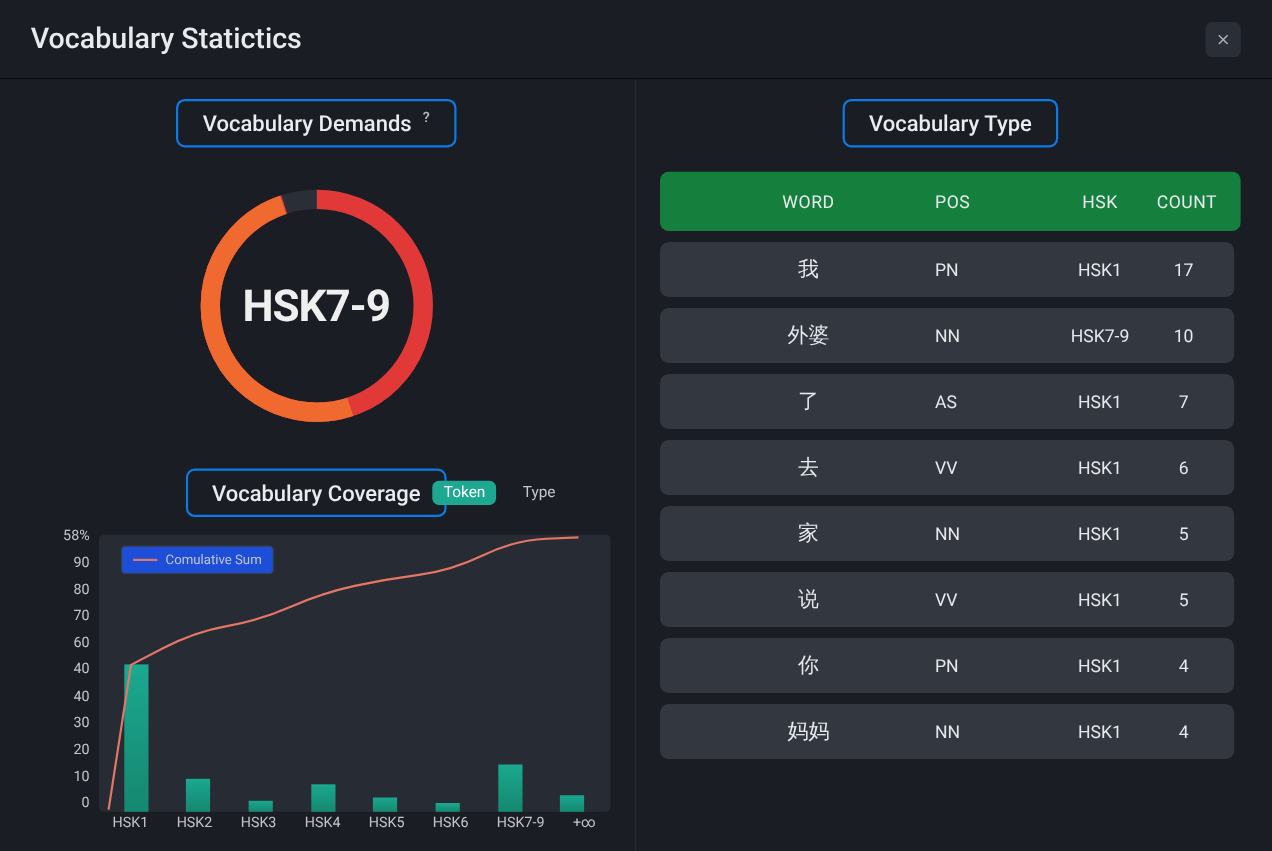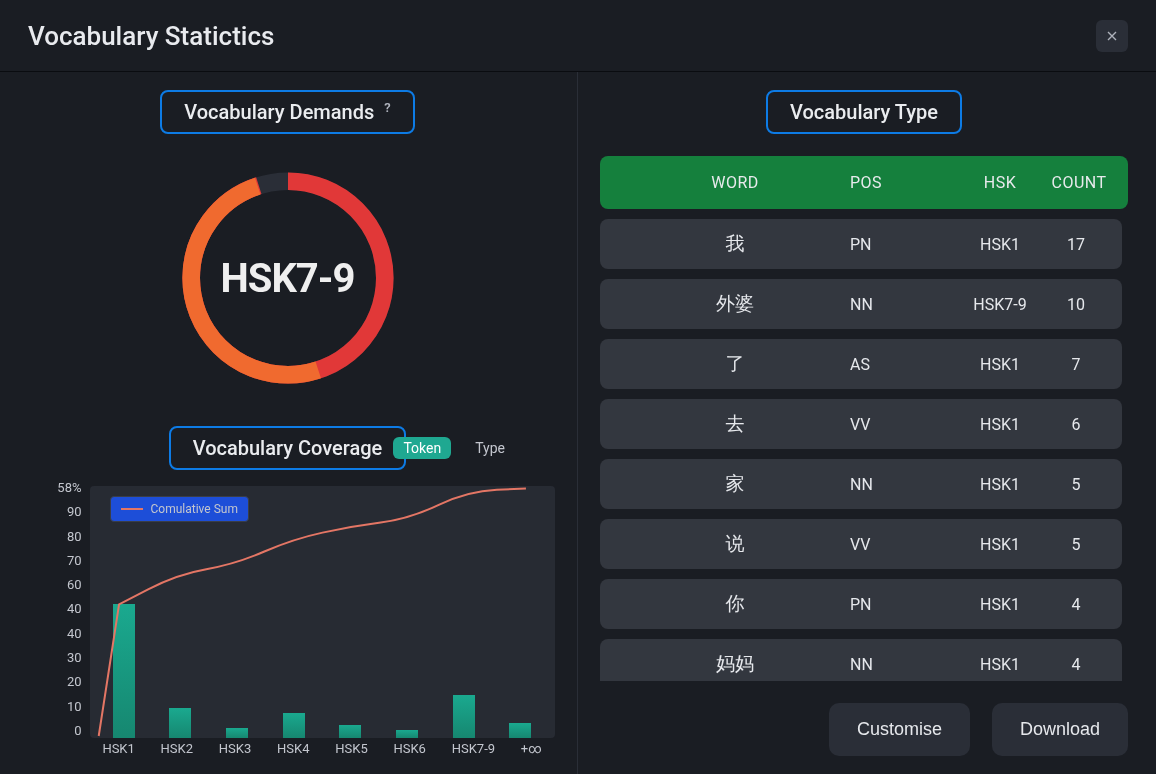--- a/index.html
+++ b/index.html
@@ -401,18 +401,14 @@
           </div>
           <div class="row">
             <div class="col-word">妈妈</div>
             <div class="col-pos">NN</div>
             <div class="col-hsk">HSK1</div>
             <div class="col-count">4</div>
           </div>
         </div>
     </div>
 
-    <div class="actions">
-      <button class="btn">Customise</button>
-      <button class="btn">Download</button>
-    </div>
   </div>
 </div>
 
 </body></html>

